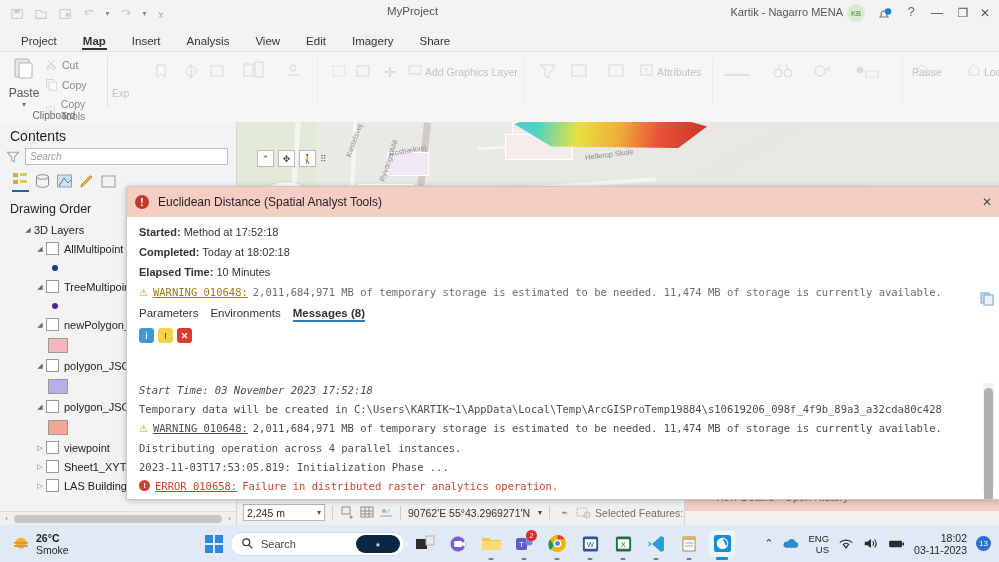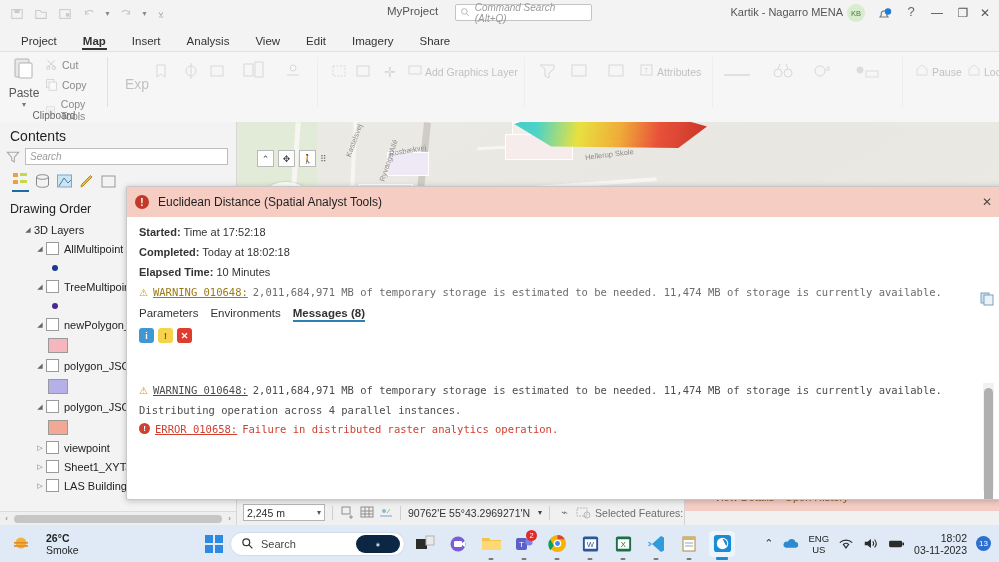--- a/index.html
+++ b/index.html
@@ -154,37 +154,37 @@
   .lg-text.ital{font-style:italic;}
   .lg-err{color:#d0402e;}
   .errdot{width:11px;height:11px;border-radius:50%;background:#d0402e;color:#fff;font-size:8px;font-weight:bold;display:flex;align-items:center;justify-content:center;flex:none;}
   .errlink2{color:#d0402e;text-decoration:underline;}
   .mscroll{position:absolute;right:7px;top:196px;bottom:8px;width:11px;background:#f2f2f2;}
   .mthumb{position:absolute;left:1px;top:5px;width:9px;height:148px;background:#b0b0b0;border-radius:5px;}
   .copyic{position:absolute;right:7px;top:105px;font-size:12px;color:#8ca9c7;}
 
   
   .taskbar{position:absolute;left:0;right:0;bottom:0;height:37px;background:#dfeaf6;display:flex;align-items:center;}
-  .weather{display:flex;align-items:center;gap:16px;margin-left:12px;}
+  .weather{display:flex;align-items:center;gap:6px;margin-left:12px;}
   .sunic{width:18px;height:18px;}
   .wtxt{line-height:12px;}
   .wtxt .t{font-size:10.5px;font-weight:bold;color:#1f1f1f;}
   .wtxt .d{font-size:10.5px;color:#1f1f1f;}
   .tcenter{position:absolute;left:205px;display:flex;align-items:center;gap:7px;}
   .winlogo{width:18px;height:18px;display:grid;grid-template-columns:1fr 1fr;grid-gap:2px;}
   .winlogo i{display:block;background:#2d8ae0;}
   .tsearch{width:175px;height:24px;background:#fff;border:1px solid #cfdcec;border-radius:12px;display:flex;align-items:center;padding:0 4px 0 10px;box-sizing:border-box;gap:7px;}
   .tsearch .st{font-size:11px;color:#444;flex:1;}
   .tspill{width:44px;height:18px;border-radius:9px;background:#0b2744;display:flex;align-items:center;justify-content:center;}
   .tspill span{font-size:5px;color:#cfd8e3;}
   .tbicon{width:26px;height:26px;display:flex;align-items:center;justify-content:center;position:relative;}
   .tbdot{position:absolute;bottom:-3px;left:50%;transform:translateX(-50%);width:5px;height:2px;background:#7a7a7a;border-radius:1px;}
   .badge{position:absolute;top:-1px;right:0px;min-width:11px;height:11px;border-radius:6px;background:#e02b2b;color:#fff;font-size:7.5px;display:flex;align-items:center;justify-content:center;padding:0 2px;box-sizing:border-box;}
   .tray{position:absolute;right:8px;display:flex;align-items:center;gap:9px;}
-  .lang{line-height:11px;text-align:center;}
+  .lang{line-height:11px;text-align:right;}
   .lang div{font-size:9.5px;color:#222;}
   .clock{text-align:right;line-height:12px;}
   .clock .c1{font-size:10.5px;color:#1f1f1f;}
   .clock .c2{font-size:10.5px;color:#1f1f1f;}
   .notif{width:15px;height:15px;border-radius:50%;background:#2d6fd1;color:#fff;font-size:8px;display:flex;align-items:center;justify-content:center;}
 </style>
 </head>
 <body>
 
 <div class="app">
@@ -218,27 +218,20 @@
       <div class="qa-btn">
         <svg width="14" height="14" viewBox="0 0 16 16">
             <path d="M12 8a5 5 0 0 0-9-2" fill="none" stroke="#9a9a9a" stroke-width="1.3"></path>
             <path d="M12 4v4H8" fill="none" stroke="#9a9a9a" stroke-width="1.3"></path>
           </svg>
       </div>
       <div class="qa-caret">▾</div>
       <div class="qa-caret" style="width:18px;">⩣</div>
     </div>
     <div class="proj-name">MyProject</div>
-    <div class="cmdsearch">
-      <svg class="mag" viewBox="0 0 16 16">
-          <circle cx="6.5" cy="6.5" r="4.2" fill="none" stroke="#777" stroke-width="1.3"></circle>
-          <line x1="9.7" y1="9.7" x2="13.5" y2="13.5" stroke="#777" stroke-width="1.3"></line>
-        </svg>
-      <span>Command Search (Alt+Q)</span>
-    </div>
     <div class="acct">Kartik - Nagarro MENA</div>
     <div class="avatar">KB</div>
     <div class="bell">
       <svg width="18" height="18" viewBox="0 0 18 18">
           <path d="M5 12h8l-1.2-1.6V8a2.9 2.9 0 0 0-5.6 0v2.4z" fill="none" stroke="#777" stroke-width="1.1"></path>
           <circle cx="13" cy="6.5" r="3.2" fill="#1e7ad6"></circle>
         </svg>
     </div>
     <div class="helpq">?</div>
     <div class="wbtn wmin">—</div>
@@ -290,21 +283,21 @@
             <rect x="2" y="3" width="11" height="11" fill="none" stroke="#bbb"></rect>
             <text x="4" y="11" font-size="7" fill="#bbb">W</text>
           </svg>
         <span>Copy Tools</span>
       </div>
       <div class="grp-label">Clipboard</div>
       <div class="sep" style="left:107px;"></div>
     </div>
 
     <div class="grp rb-fade" style="left:112px;width:880px;">
-      <div style="position:absolute;left:0;top:24px;font-size:14px;color:#555;margin-left:13px;">Exp</div>
+      <div style="position:absolute;left:0;top:36px;font-size:10px;color:#555;">Exp</div>
       <div style="position:absolute;left:40px;top:10px;">
         <svg width="18" height="18" viewBox="0 0 18 18">
             <path d="M5 3h8v12l-4-3-4 3z" fill="#fff" stroke="#999"></path>
           </svg>
       </div>
       <div style="position:absolute;left:70px;top:10px;">
         <svg width="18" height="18" viewBox="0 0 18 18">
             <circle cx="9" cy="9" r="5" fill="none" stroke="#999"></circle>
             <line x1="9" y1="1" x2="9" y2="17" stroke="#999"></line>
           </svg>
@@ -388,21 +381,21 @@
             <circle cx="5" cy="8" r="3.4" fill="#a9a9a9"></circle>
             <rect x="11" y="9" width="12" height="6" fill="none" stroke="#aaa"></rect>
           </svg>
       </div>
       <div class="sep" style="left:790px;"></div>
       <div style="position:absolute;left:803px;top:12px;">
         <svg width="14" height="13" viewBox="0 0 14 13">
             <path d="M2 11V5l5-4 5 4v6z" fill="none" stroke="#aaa"></path>
           </svg>
       </div>
-      <div class="rbtext" style="position:absolute;left:820px;top:14px;">Pause</div>
+      <div class="rbtext" style="position:absolute;left:800px;top:14px;">Pause</div>
       <div style="position:absolute;left:855px;top:12px;">
         <svg width="14" height="13" viewBox="0 0 14 13">
             <path d="M2 11V5l5-4 5 4v6z" fill="none" stroke="#aaa"></path>
           </svg>
       </div>
       <div class="rbtext" style="position:absolute;left:872px;top:14px;">Lock</div>
 
     </div>
   </div>
 
@@ -671,21 +664,21 @@
 
     <div class="modal">
       <div class="modal-hd">
         <div class="hd-ico">!</div>
         <div class="hd-title">Euclidean Distance (Spatial Analyst Tools)</div>
         <div class="hd-close">✕</div>
       </div>
       <div class="modal-body">
         <div class="meta">
           <b>Started:</b>
-          <span>Time at 17:52:18</span>
+          <span>Method at 17:52:18</span>
         </div>
         <div class="meta">
           <b>Completed:</b>
           <span>Today at 18:02:18</span>
         </div>
         <div class="meta">
           <b>Elapsed Time:</b>
           <span>10 Minutes</span>
         </div>
         <div class="warnrow">
@@ -709,26 +702,35 @@
 
       <div class="copyic">
         <svg width="14" height="14" viewBox="0 0 14 14">
             <rect x="1" y="1" width="8" height="10" fill="#cfe0f0" stroke="#7fa0c0"></rect>
             <rect x="4" y="3" width="9" height="10" fill="#eaf2fa" stroke="#7fa0c0"></rect>
           </svg>
       </div>
 
       <div class="log">
         <div class="logline">
+          <span class="lg-text ital">Start Time: 03 November 2023 17:52:18</span>
+        </div>
+        <div class="logline">
+          <span class="lg-text">Temporary data will be created in C:\Users\KARTIK~1\AppData\Local\Temp\ArcGISProTemp19884\s10619206_098f_4f9b_89a3_a32cda80c428</span>
+        </div>
+        <div class="logline">
           <span class="wtri">⚠</span>
           <span class="lg-text warnlink">WARNING 010648:</span>
           <span class="lg-text">2,011,684,971 MB of temporary storage is estimated to be needed. 11,474 MB of storage is currently available.</span>
         </div>
         <div class="logline">
           <span class="lg-text">Distributing operation across 4 parallel instances.</span>
+        </div>
+        <div class="logline">
+          <span class="lg-text">2023-11-03T17:53:05.819: Initialization Phase ...</span>
         </div>
         <div class="logline">
           <span class="errdot">!</span>
           <span class="lg-text errlink2">ERROR 010658:</span>
           <span class="lg-text lg-err">Failure in distributed raster analytics operation.</span>
         </div>
 
       </div>
 
       <div class="mscroll">

